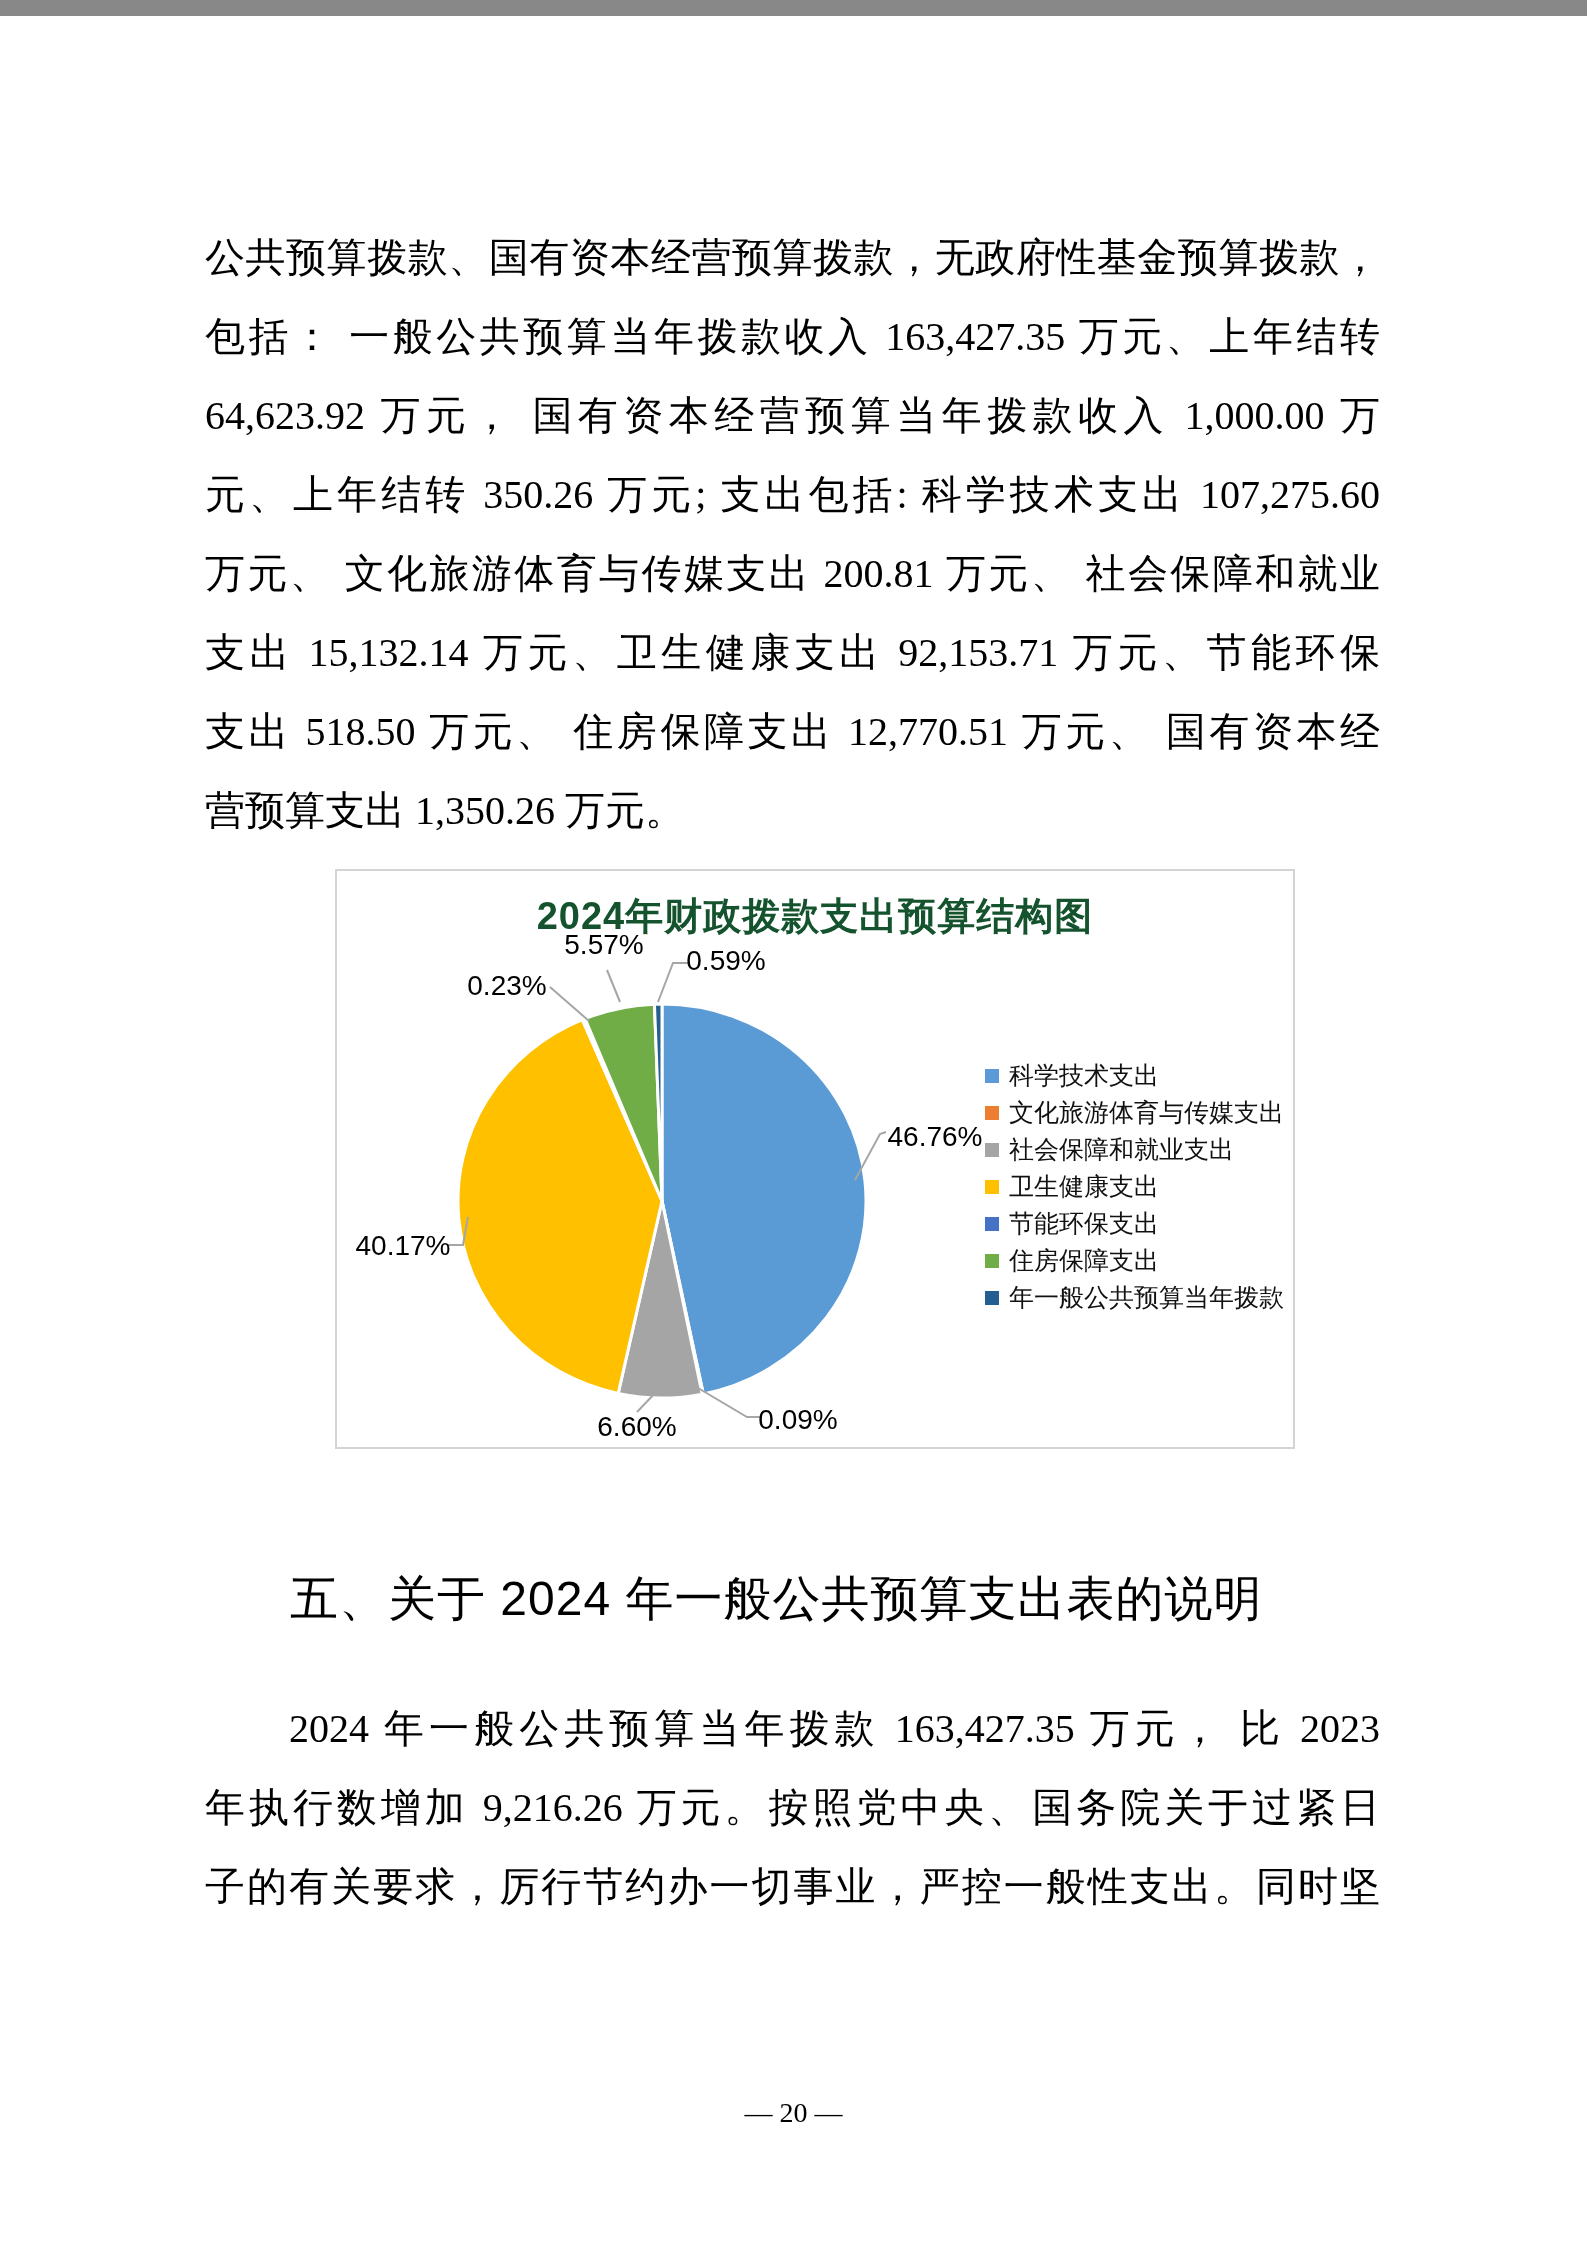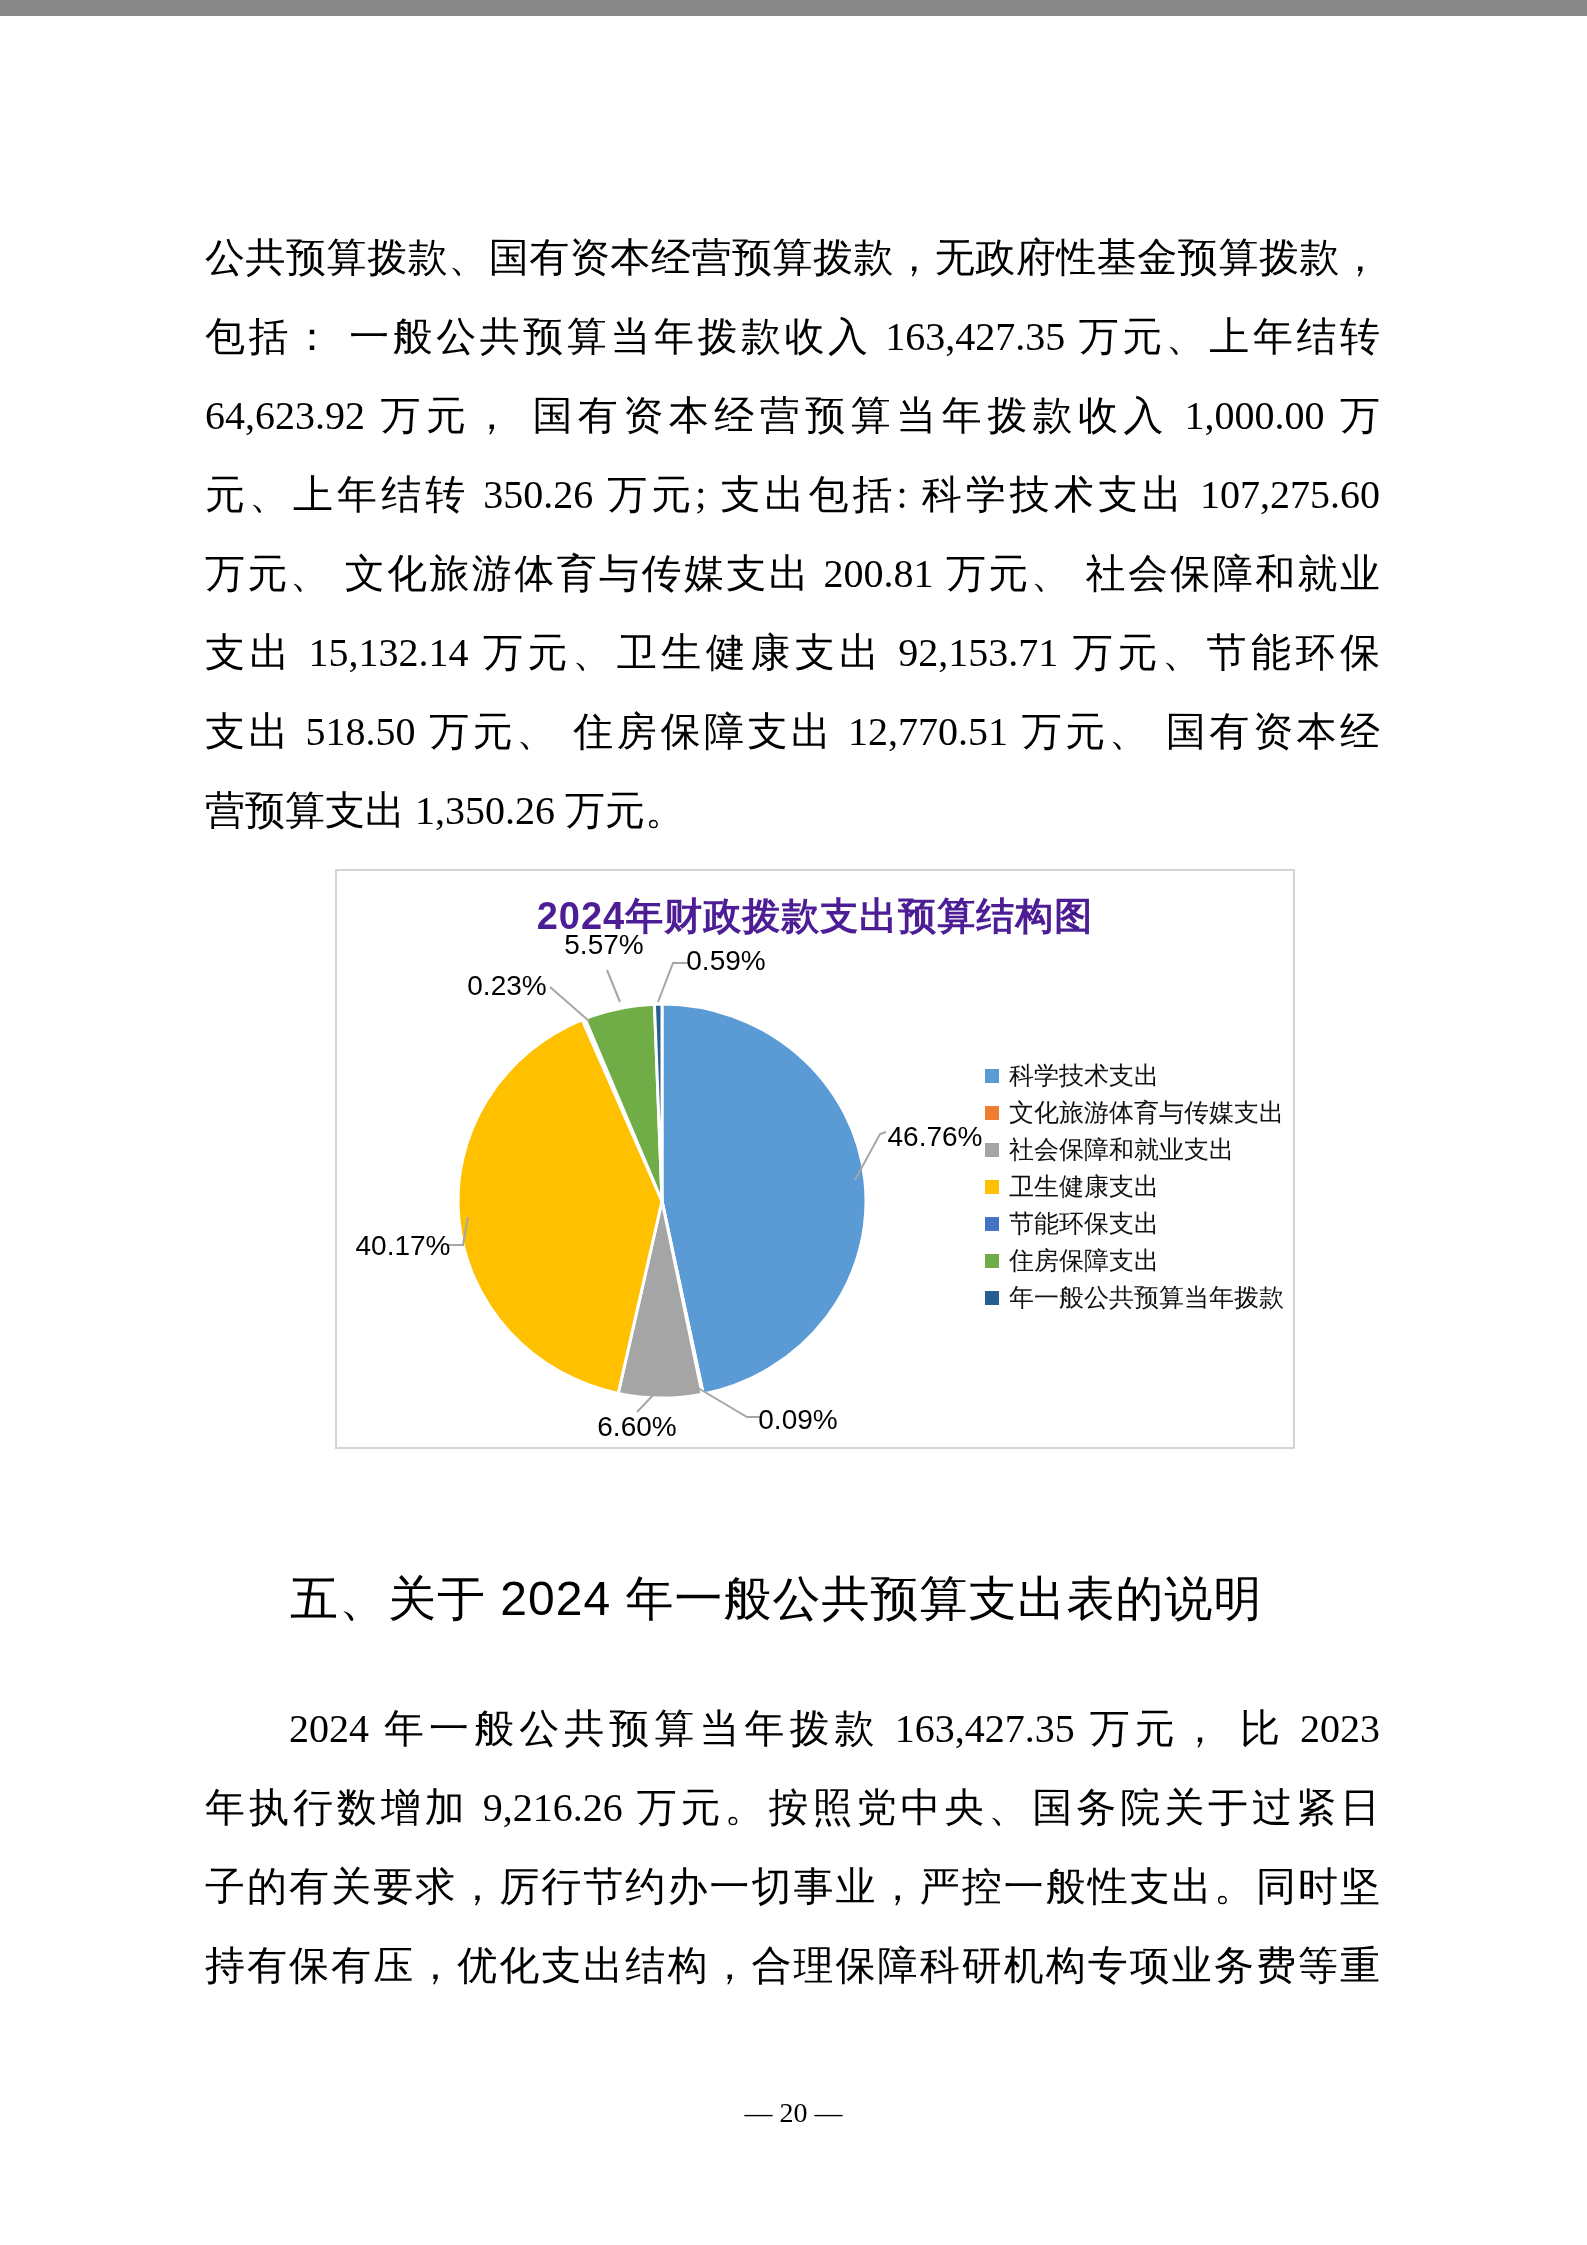--- a/index.html
+++ b/index.html
@@ -39,21 +39,21 @@
   
   .chart-box{
     position:absolute;left:335px;top:853px;width:960px;height:580px;
     background:#fff;border:2px solid #d4d4d4;box-sizing:border-box;
   }
   .chart-svg{position:absolute;left:0;top:0;}
   .chart-title{
     position:absolute;top:20px;left:0;right:0;text-align:center;
     font-size:38px;font-weight:700;
     font-family:"Liberation Sans","DejaVu Sans",sans-serif;
-    letter-spacing:1px;color:#4c1d95;
+    letter-spacing:1px;color:#14532d;
   }
   .pct-label{
     position:absolute;transform:translate(-50%,-50%);
     font-size:28px;font-family:"Liberation Sans","DejaVu Sans",sans-serif;
     color:#000;white-space:nowrap;
   }
   .legend{position:absolute;left:648px;top:186px;}
   .legend-row{display:flex;align-items:center;height:37px;text-align:center;}
   .legend-swatch{width:14px;height:14px;margin-right:10px;flex:0 0 14px;}
   .legend-label{
@@ -133,18 +133,17 @@
       <div class="pct-label" style="left: 267px; top: 74px;">5.57%</div>
       <div class="pct-label" style="left: 389px; top: 90px;">0.59%</div>
     </div>
 
   <div class="section-heading">五、关于 2024 年一般公共预算支出表的说明</div>
 
   <div class="text-block tb-bottom">
     <div class="line indent">2024 年一般公共预算当年拨款 163,427.35 万元， 比 2023</div>
     <div class="line">年执行数增加 9,216.26 万元。按照党中央、国务院关于过紧日</div>
     <div class="line">子的有关要求，厉行节约办一切事业，严控一般性支出。同时坚</div>
-    <div class="line">持有保有压，优化支出结构，合理保障科研机构专项业务费等重</div>
   </div>
 
   <div class="footer">— 20 —</div>
 
 </div>
 
 </body></html>

